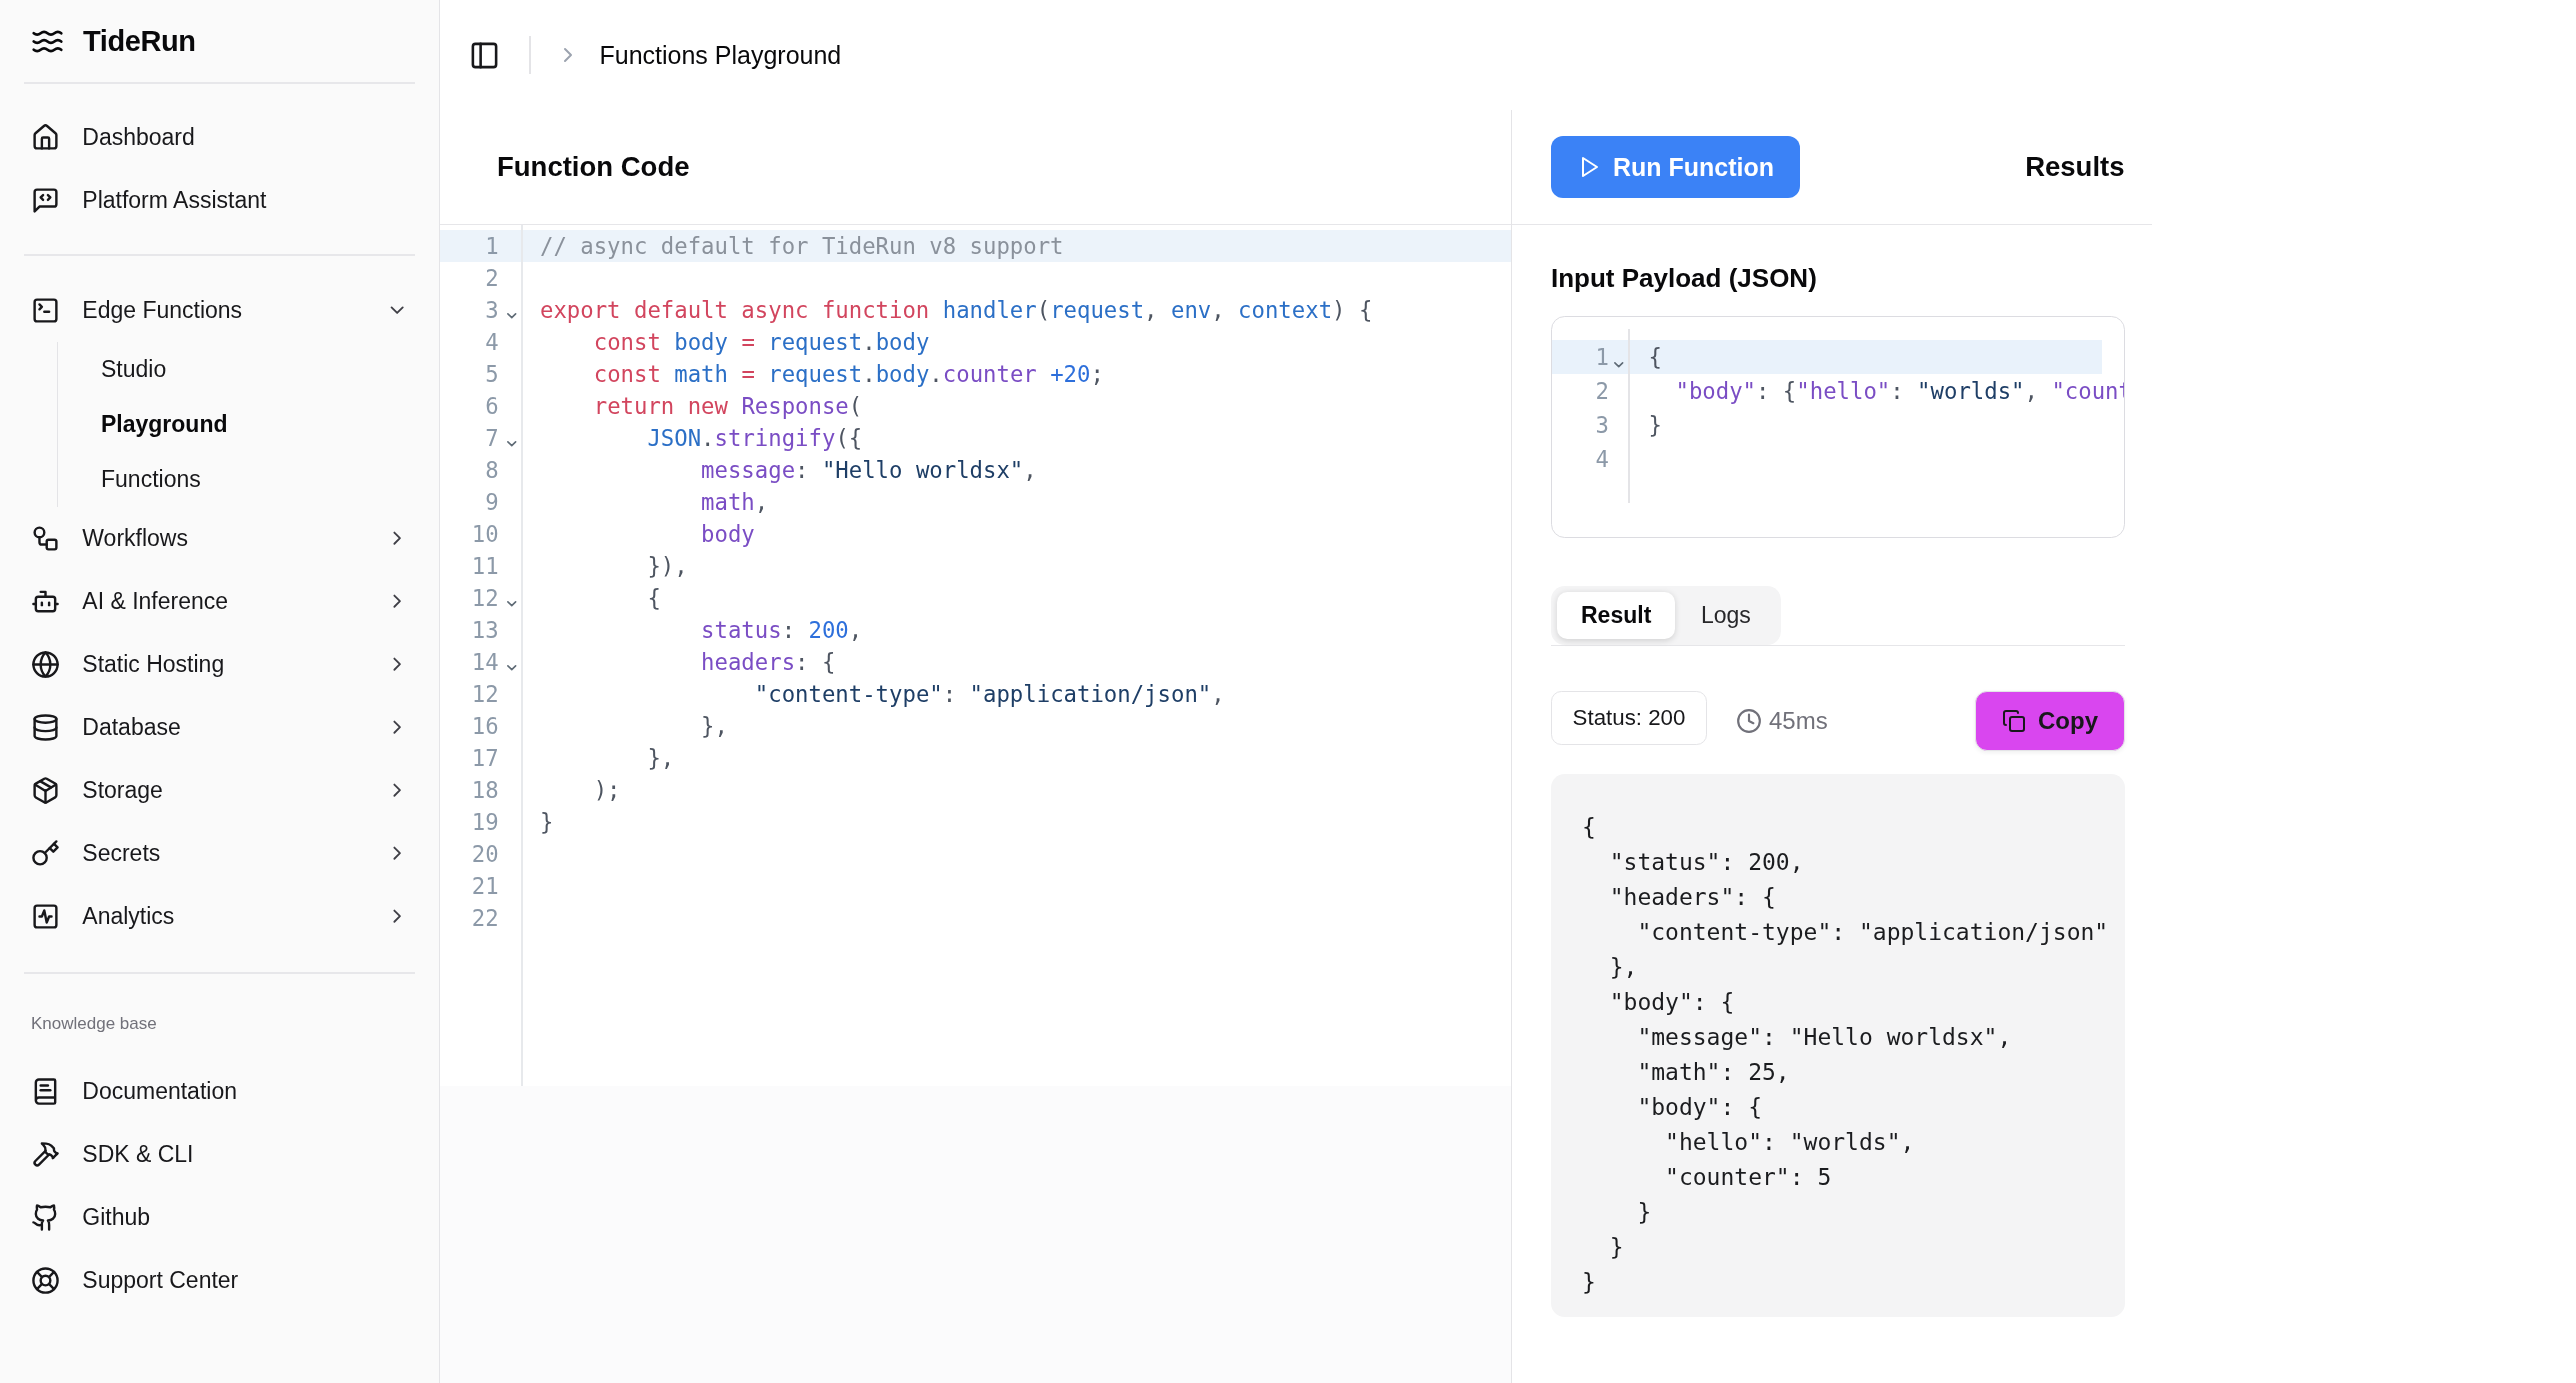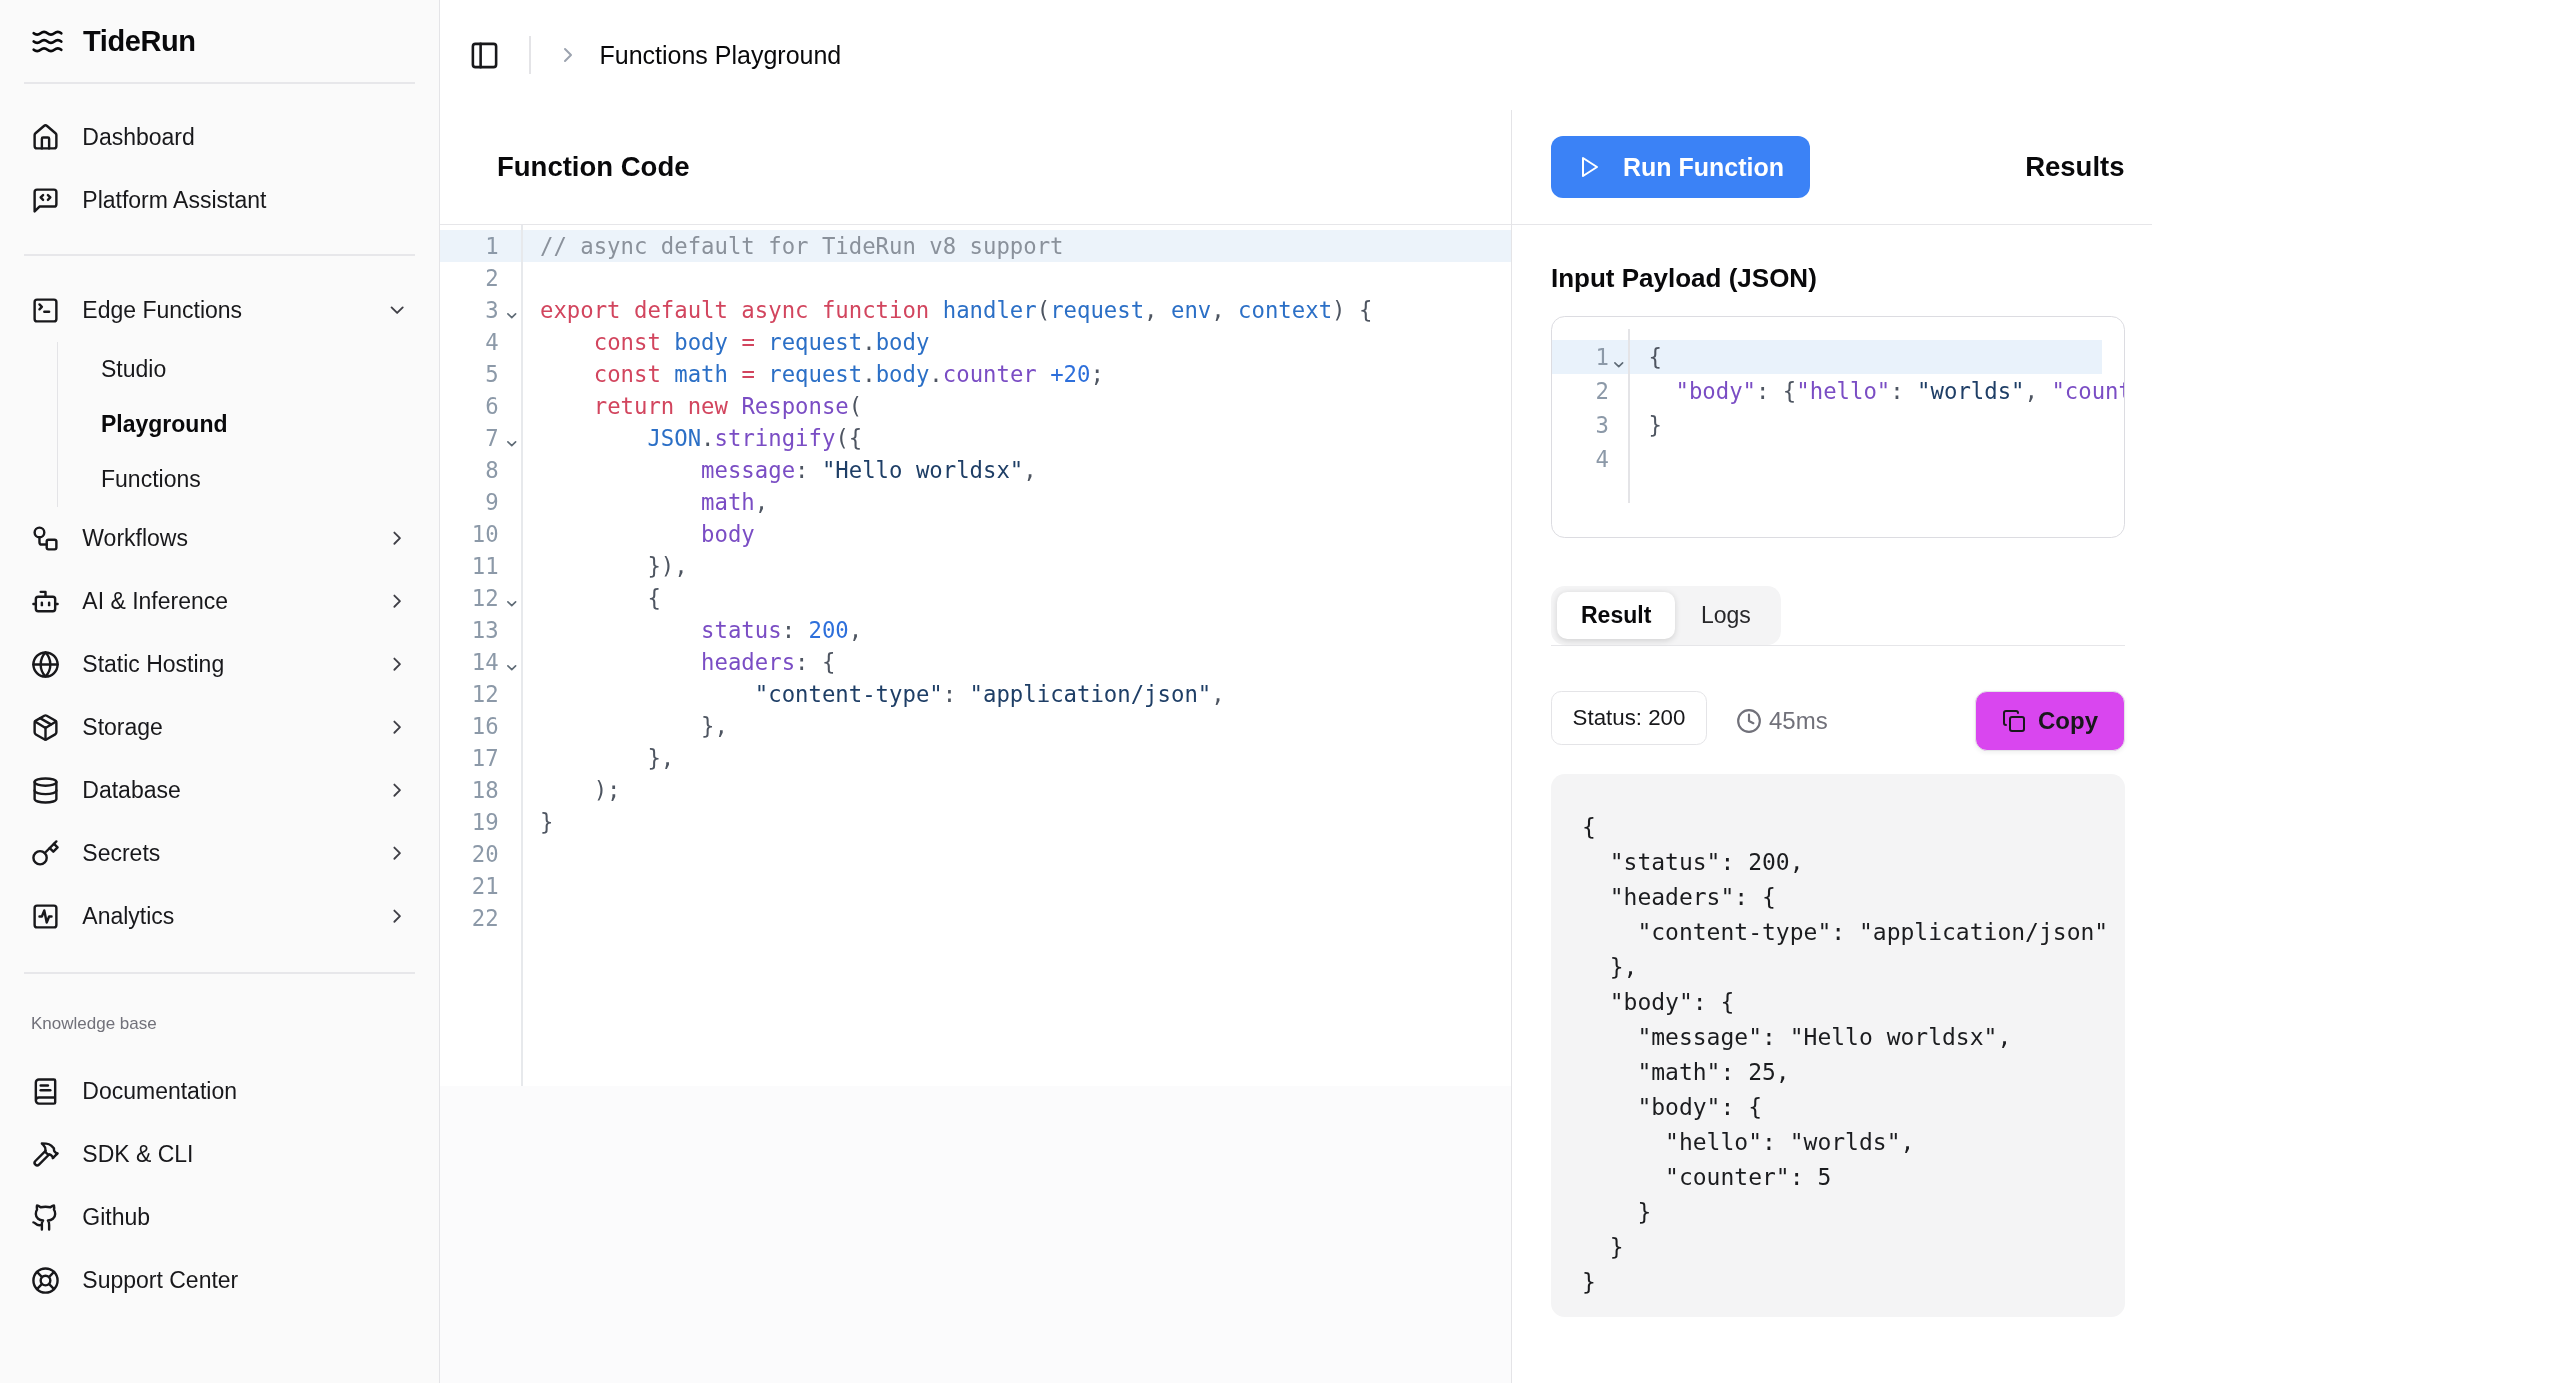--- a/index.html
+++ b/index.html
@@ -46,21 +46,21 @@
   .cl{display:flex;align-items:center;height:32px;white-space:pre;}
   .cl.active{background:#ecf3fa;}
   .ln{width:81px;min-width:81px;box-sizing:border-box;padding-right:22.3px;text-align:right;color:#8c99a8;position:relative;font-size:22.3px;}
   .ln .fold{position:absolute;right:1.7px;top:11.2px;width:15.5px;height:15.5px;color:#5f6b76;cursor:pointer;}
   .ln .fold svg{width:15.5px;height:15.5px;}
   .lc{padding-left:19px;}
   .kw{color:#d2455e;}.def{color:#2b6fc6;}.prop{color:#7a4dc4;}.num{color:#2d6fdb;}.str{color:#1e3e66;}.cm{color:#8a919b;}.pn{color:#4e5561;}
   .left-bottom{flex:1;background:#fbfbfc;}
 
   
-  .run-btn{display:flex;align-items:center;gap:22px;height:62px;padding:0 26px;background:#3b82f6;color:#fff;border:none;border-radius:12px;font-size:25px;font-weight:600;font-family:"Liberation Sans",sans-serif;cursor:pointer;text-align:center;}
+  .run-btn{display:flex;align-items:center;gap:12px;height:62px;padding:0 26px;background:#3b82f6;color:#fff;border:none;border-radius:12px;font-size:25px;font-weight:600;font-family:"Liberation Sans",sans-serif;cursor:pointer;text-align:center;}
   .run-btn svg{width:24px;height:24px;}
   .results-title{margin-left:auto;}
   .right-content{flex:1;padding:0 27px 0 39px;overflow:hidden;}
   .input-heading{font-size:26px;font-weight:700;color:#09090b;margin:38px 0 22.3px;}
 
   .payload-card{position:relative;height:222px;box-sizing:border-box;border:1.7px solid #dcdce1;border-radius:13.7px;background:#fff;padding-top:22.3px;font-family:"DejaVu Sans Mono",monospace;font-size:22.3px;overflow:hidden;cursor:text;}
   .payload-card::before{content:"";position:absolute;left:76px;top:12px;height:174px;width:1.7px;background:#e4e4e7;}
   .payload-card .cl{height:34px;margin-right:22.3px;}
   .payload-card .cl.active{background:#e9f2fb;}
   .payload-card .ln{width:76px;min-width:76px;padding-right:19px;}
@@ -171,37 +171,37 @@
             <path d="M12 2a14.5 14.5 0 0 0 0 20 14.5 14.5 0 0 0 0-20"></path>
             <path d="M2 12h20"></path>
           </svg>
         <span>Static Hosting</span>
         <svg class="chev" viewBox="0 0 24 24" fill="none" stroke="currentColor" stroke-width="2" stroke-linecap="round" stroke-linejoin="round">
             <path d="m9 18 6-6-6-6"></path>
           </svg>
       </div>
       <div class="sb-item">
         <svg viewBox="0 0 24 24" fill="none" stroke="currentColor" stroke-width="2" stroke-linecap="round" stroke-linejoin="round">
+            <ellipse cx="12" cy="5" rx="9" ry="3"></ellipse>
+            <path d="M3 5v14a9 3 0 0 0 18 0V5"></path>
+            <path d="M3 12a9 3 0 0 0 18 0"></path>
+          </svg>
+        <span>Database</span>
+        <svg class="chev" viewBox="0 0 24 24" fill="none" stroke="currentColor" stroke-width="2" stroke-linecap="round" stroke-linejoin="round">
+            <path d="m9 18 6-6-6-6"></path>
+          </svg>
+      </div>
+      <div class="sb-item">
+        <svg viewBox="0 0 24 24" fill="none" stroke="currentColor" stroke-width="2" stroke-linecap="round" stroke-linejoin="round">
             <path d="M11 21.73a2 2 0 0 0 2 0l7-4A2 2 0 0 0 21 16V8a2 2 0 0 0-1-1.73l-7-4a2 2 0 0 0-2 0l-7 4A2 2 0 0 0 3 8v8a2 2 0 0 0 1 1.73z"></path>
             <path d="M12 22V12"></path>
             <path d="m3.3 7 7.703 4.734a2 2 0 0 0 1.994 0L20.7 7"></path>
             <path d="m7.5 4.27 9 5.15"></path>
           </svg>
         <span>Storage</span>
-        <svg class="chev" viewBox="0 0 24 24" fill="none" stroke="currentColor" stroke-width="2" stroke-linecap="round" stroke-linejoin="round">
-            <path d="m9 18 6-6-6-6"></path>
-          </svg>
-      </div>
-      <div class="sb-item">
-        <svg viewBox="0 0 24 24" fill="none" stroke="currentColor" stroke-width="2" stroke-linecap="round" stroke-linejoin="round">
-            <ellipse cx="12" cy="5" rx="9" ry="3"></ellipse>
-            <path d="M3 5v14a9 3 0 0 0 18 0V5"></path>
-            <path d="M3 12a9 3 0 0 0 18 0"></path>
-          </svg>
-        <span>Database</span>
         <svg class="chev" viewBox="0 0 24 24" fill="none" stroke="currentColor" stroke-width="2" stroke-linecap="round" stroke-linejoin="round">
             <path d="m9 18 6-6-6-6"></path>
           </svg>
       </div>
       <div class="sb-item">
         <svg viewBox="0 0 24 24" fill="none" stroke="currentColor" stroke-width="2" stroke-linecap="round" stroke-linejoin="round">
             <circle cx="7.5" cy="15.5" r="5.5"></circle>
             <path d="m21 2-9.6 9.6"></path>
             <path d="m15.5 7.5 3 3L22 7l-3-3"></path>
           </svg>

